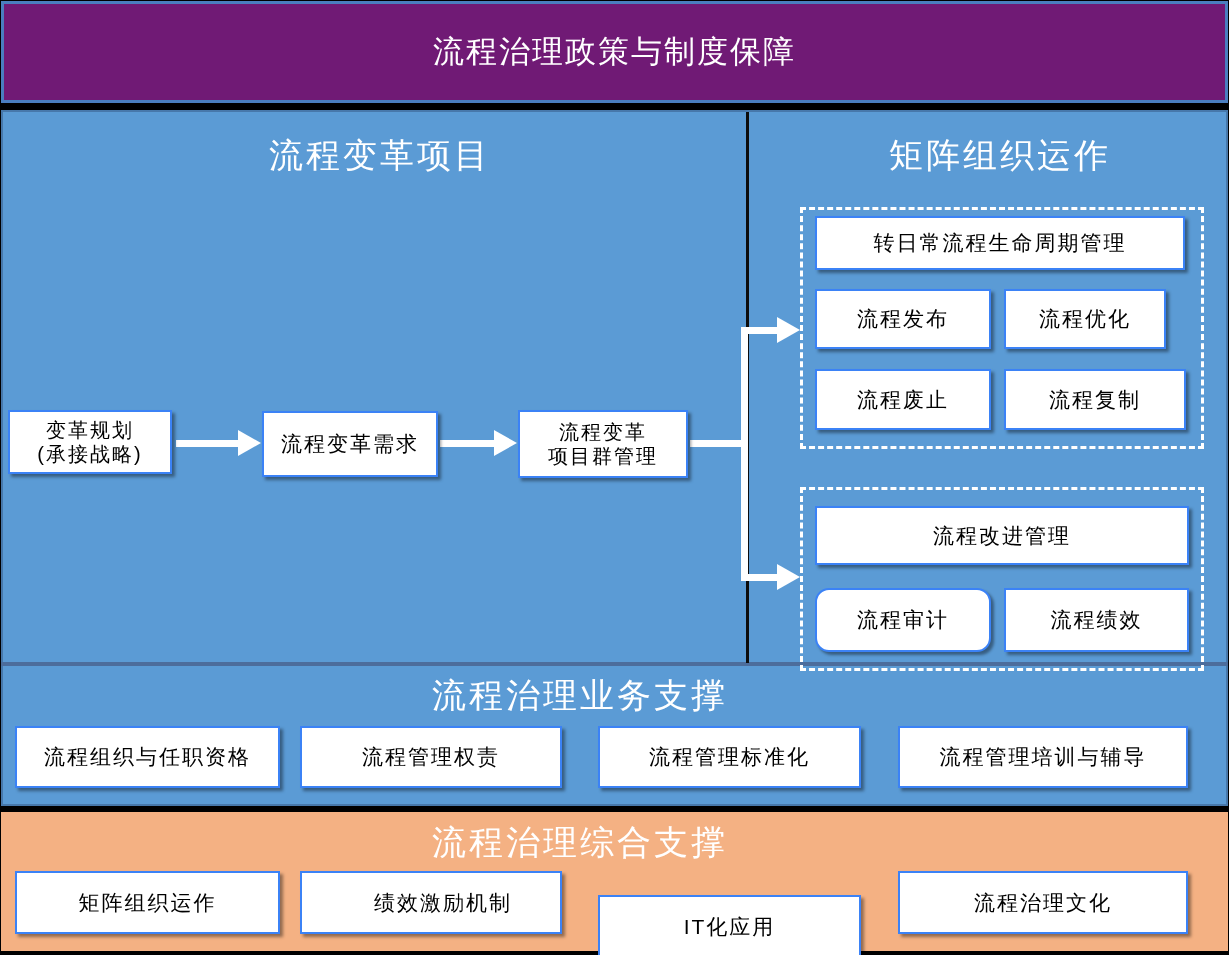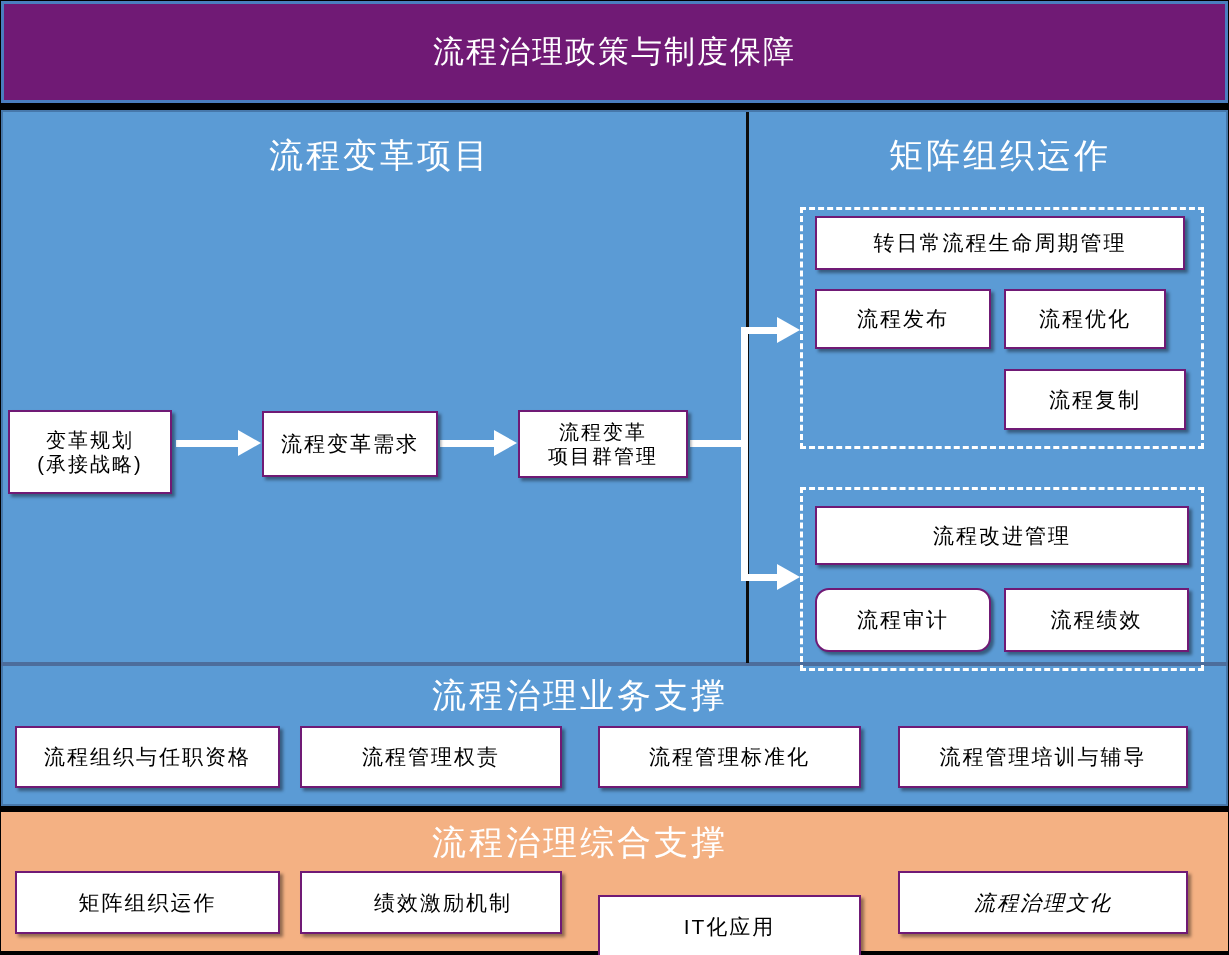--- a/index.html
+++ b/index.html
@@ -17,21 +17,21 @@
     position:absolute;top:110px;left:1px;width:1227px;height:696px;
     background:#5B9BD5;border:2px solid #4778AB;box-sizing:border-box;
   }
   .divider-h{position:absolute;top:662px;left:1px;width:1227px;height:4px;background:#4C6D9C;z-index:1;}
   .divider-v{position:absolute;top:112px;left:746px;width:3px;height:551px;background:#0c0c0c;z-index:1;}
   .stitle{
     position:absolute;color:#fff;font-size:34px;letter-spacing:3px;
     text-align:center;white-space:nowrap;z-index:2;
   }
   .wbox{
-    position:absolute;background:#fff;border:2px solid #701a75;box-sizing:border-box;
+    position:absolute;background:#fff;border:2px solid #3b82f6;box-sizing:border-box;
     box-shadow:3px 3px 3px rgba(0,0,0,0.4);
     display:flex;flex-direction:column;align-items:center;justify-content:center;
     font-size:21px;letter-spacing:2px;color:#000;text-align:center;line-height:1.2;
     z-index:3;
   }
   .wbox span{display:block;}
   .dashed{
     position:absolute;border:3px dashed #fff;box-sizing:border-box;z-index:2;
   }
   .shaft{position:absolute;background:#fff;z-index:2;}
@@ -54,21 +54,21 @@
     <span>流程治理政策与制度保障</span>
   </div>
 
   <div class="blue-block"></div>
   <div class="divider-h"></div>
   <div class="divider-v"></div>
 
   <div class="stitle" style="top:133px;left:100px;width:560px;">流程变革项目</div>
   <div class="stitle" style="top:133px;left:790px;width:420px;">矩阵组织运作</div>
 
-  <div class="wbox" style="left:8px;top:410px;width:164px;height:84px;font-size:20px;">
+  <div class="wbox" style="left:8px;top:410px;width:164px;height:64px;font-size:20px;">
     <span>变革规划</span>
     <span>(承接战略)</span>
   </div>
 
   <div class="shaft" style="left:176px;top:440px;width:63px;height:7px;"></div>
   <div class="ahead" style="left:238px;top:430px;"></div>
 
   <div class="wbox" style="left:262px;top:411px;width:176px;height:66px;">
     <span>流程变革需求</span>
   </div>
@@ -90,20 +90,23 @@
 
   <div class="dashed" style="left:800px;top:207px;width:404px;height:242px;"></div>
   <div class="wbox" style="left:815px;top:216px;width:370px;height:54px;">
     <span>转日常流程生命周期管理</span>
   </div>
   <div class="wbox" style="left:815px;top:289px;width:176px;height:60px;">
     <span>流程发布</span>
   </div>
   <div class="wbox" style="left:1004px;top:289px;width:162px;height:60px;">
     <span>流程优化</span>
+  </div>
+  <div class="wbox" style="left:815px;top:369px;width:176px;height:61px;">
+    <span>流程废止</span>
   </div>
   <div class="wbox" style="left:1004px;top:369px;width:182px;height:61px;">
     <span>流程复制</span>
   </div>
 
   <div class="dashed" style="left:800px;top:487px;width:404px;height:184px;"></div>
   <div class="wbox" style="left:815px;top:506px;width:374px;height:59px;">
     <span>流程改进管理</span>
   </div>
   <div class="wbox" style="left:815px;top:588px;width:176px;height:64px;border-radius:14px;">
@@ -131,17 +134,17 @@
   <div class="stitle" style="top:820px;left:0;width:1160px;">流程治理综合支撑</div>
   <div class="wbox" style="left:15px;top:871px;width:265px;height:63px;">
     <span>矩阵组织运作</span>
   </div>
   <div class="wbox" style="left:300px;top:871px;width:262px;height:63px;padding-left:24px;">
     <span>绩效激励机制</span>
   </div>
   <div class="wbox" style="left:598px;top:871px;width:263px;height:63px;margin-top:24px;">
     <span>IT化应用</span>
   </div>
-  <div class="wbox" style="left:898px;top:871px;width:290px;height:63px;font-style:italic;">
+  <div class="wbox" style="left:898px;top:871px;width:290px;height:63px;">
     <span>流程治理文化</span>
   </div>
 
 </div>
 
 </body></html>

